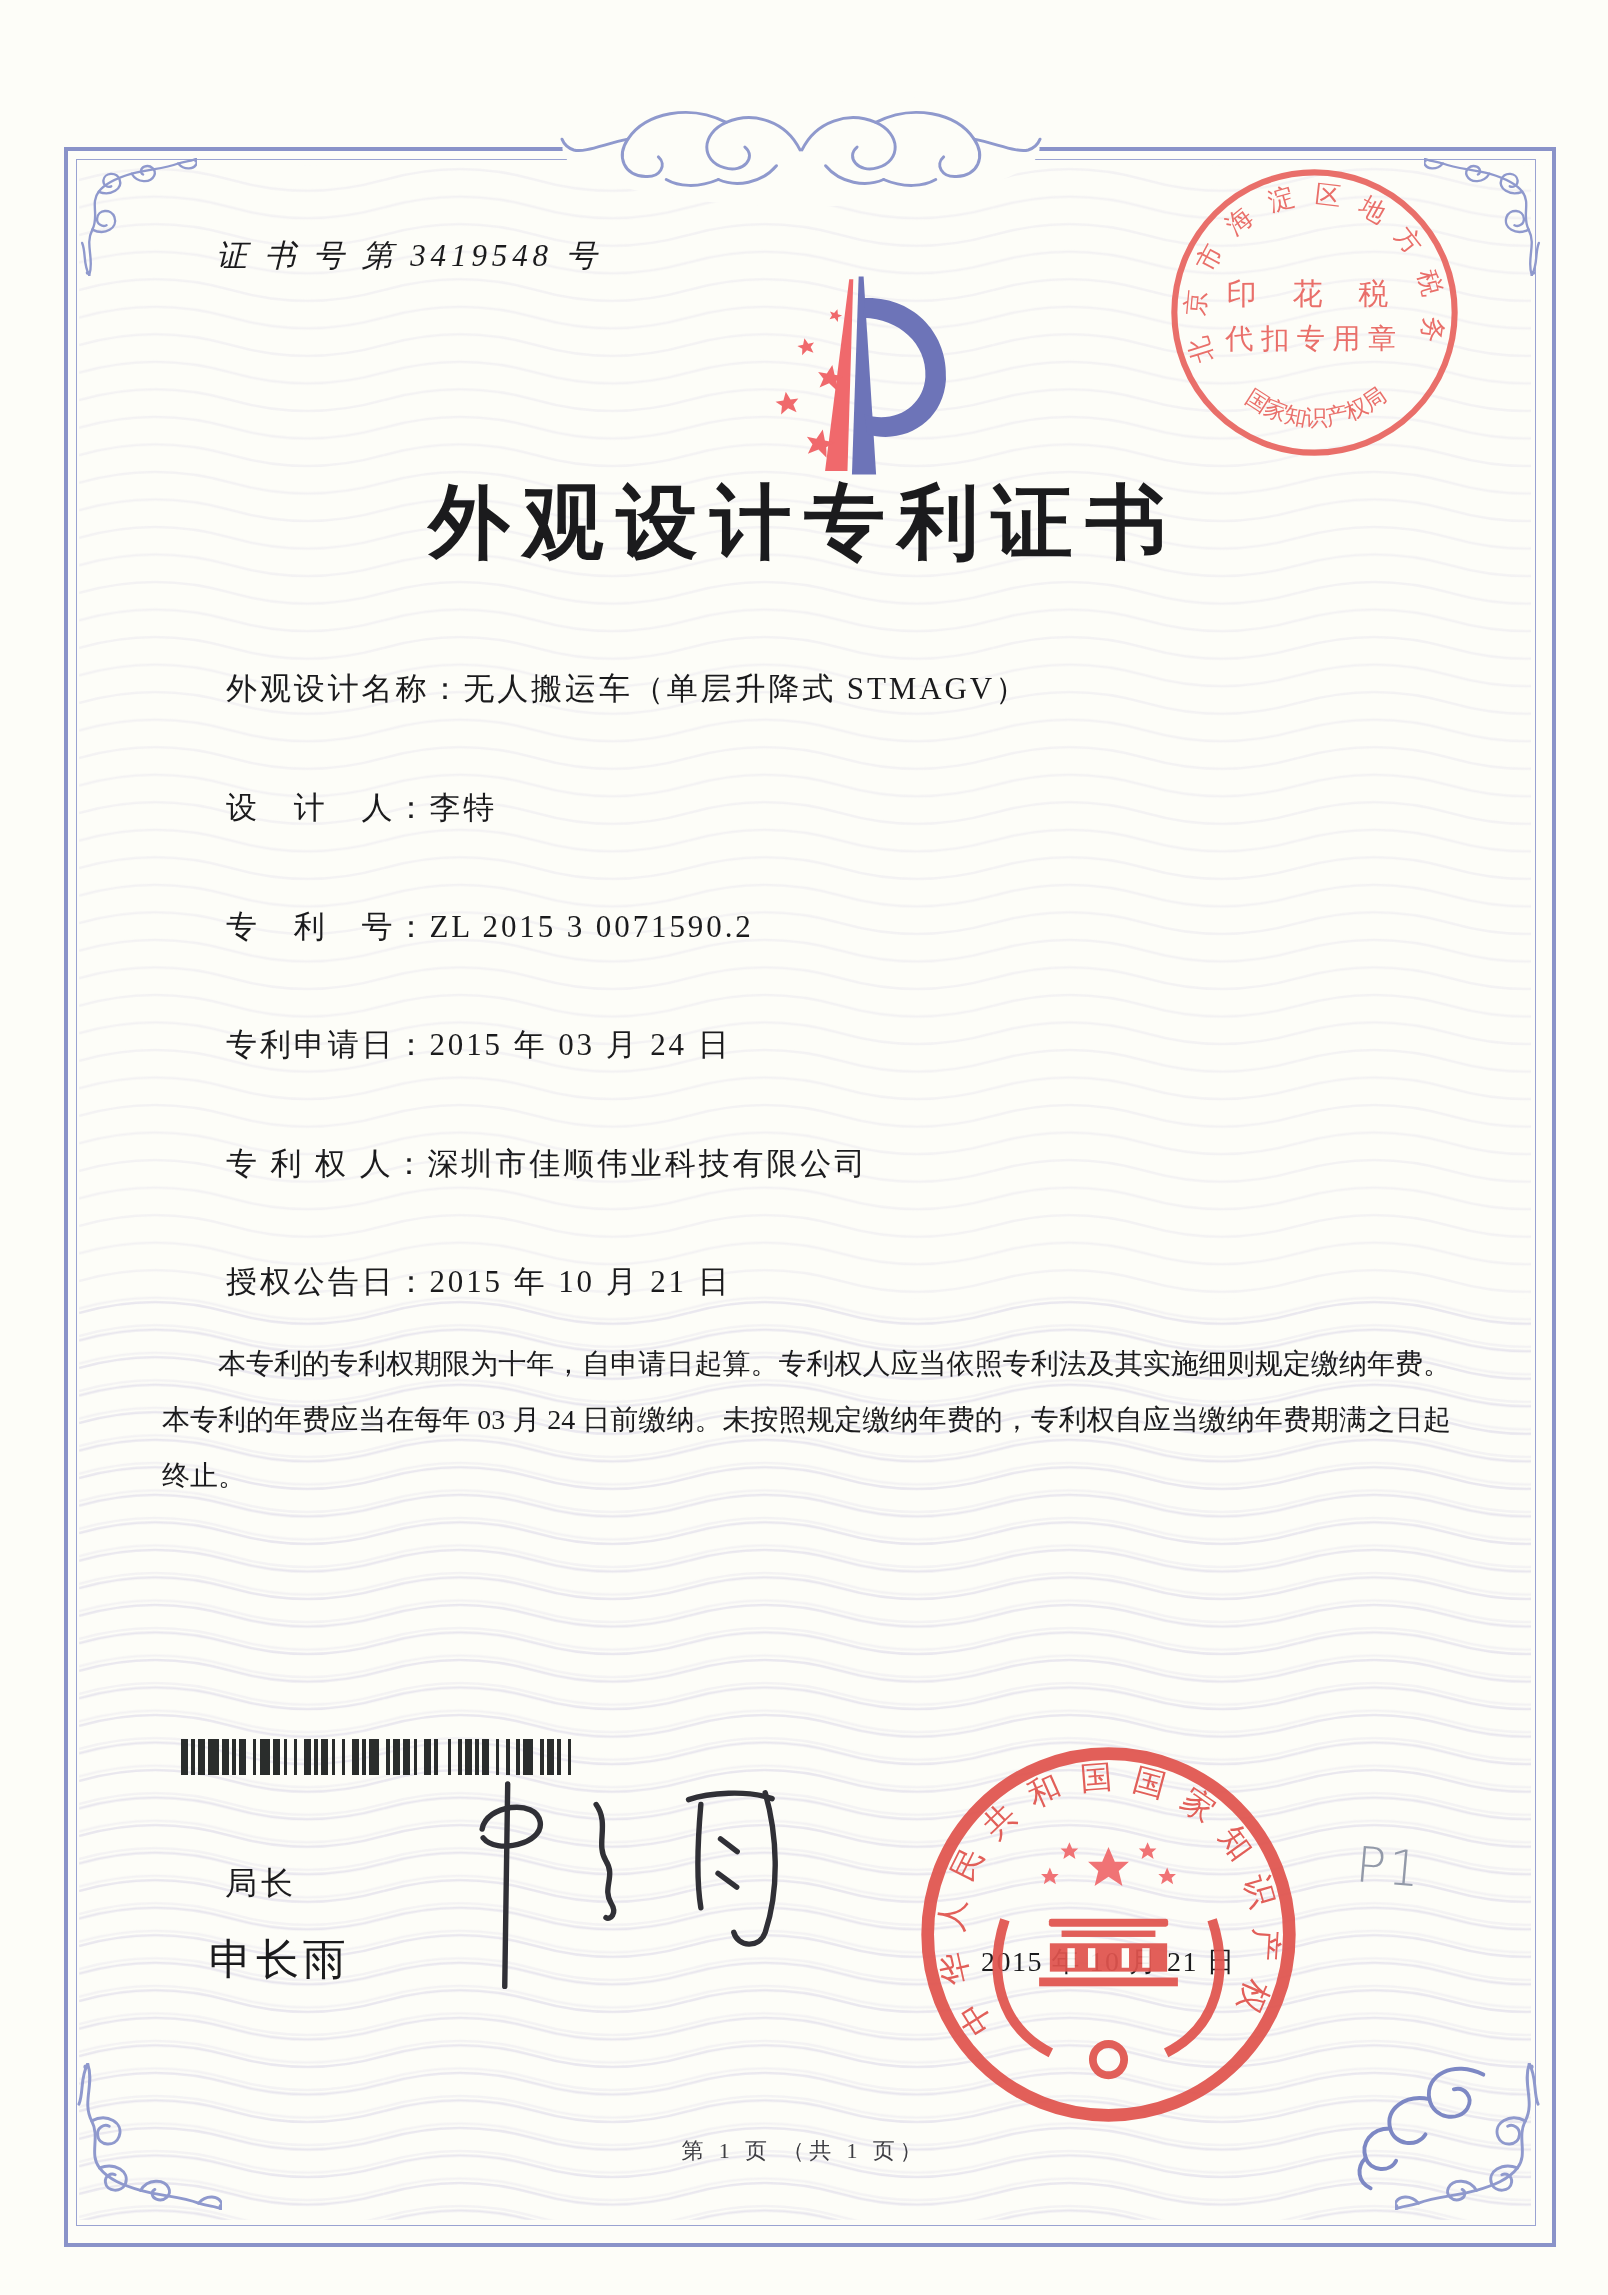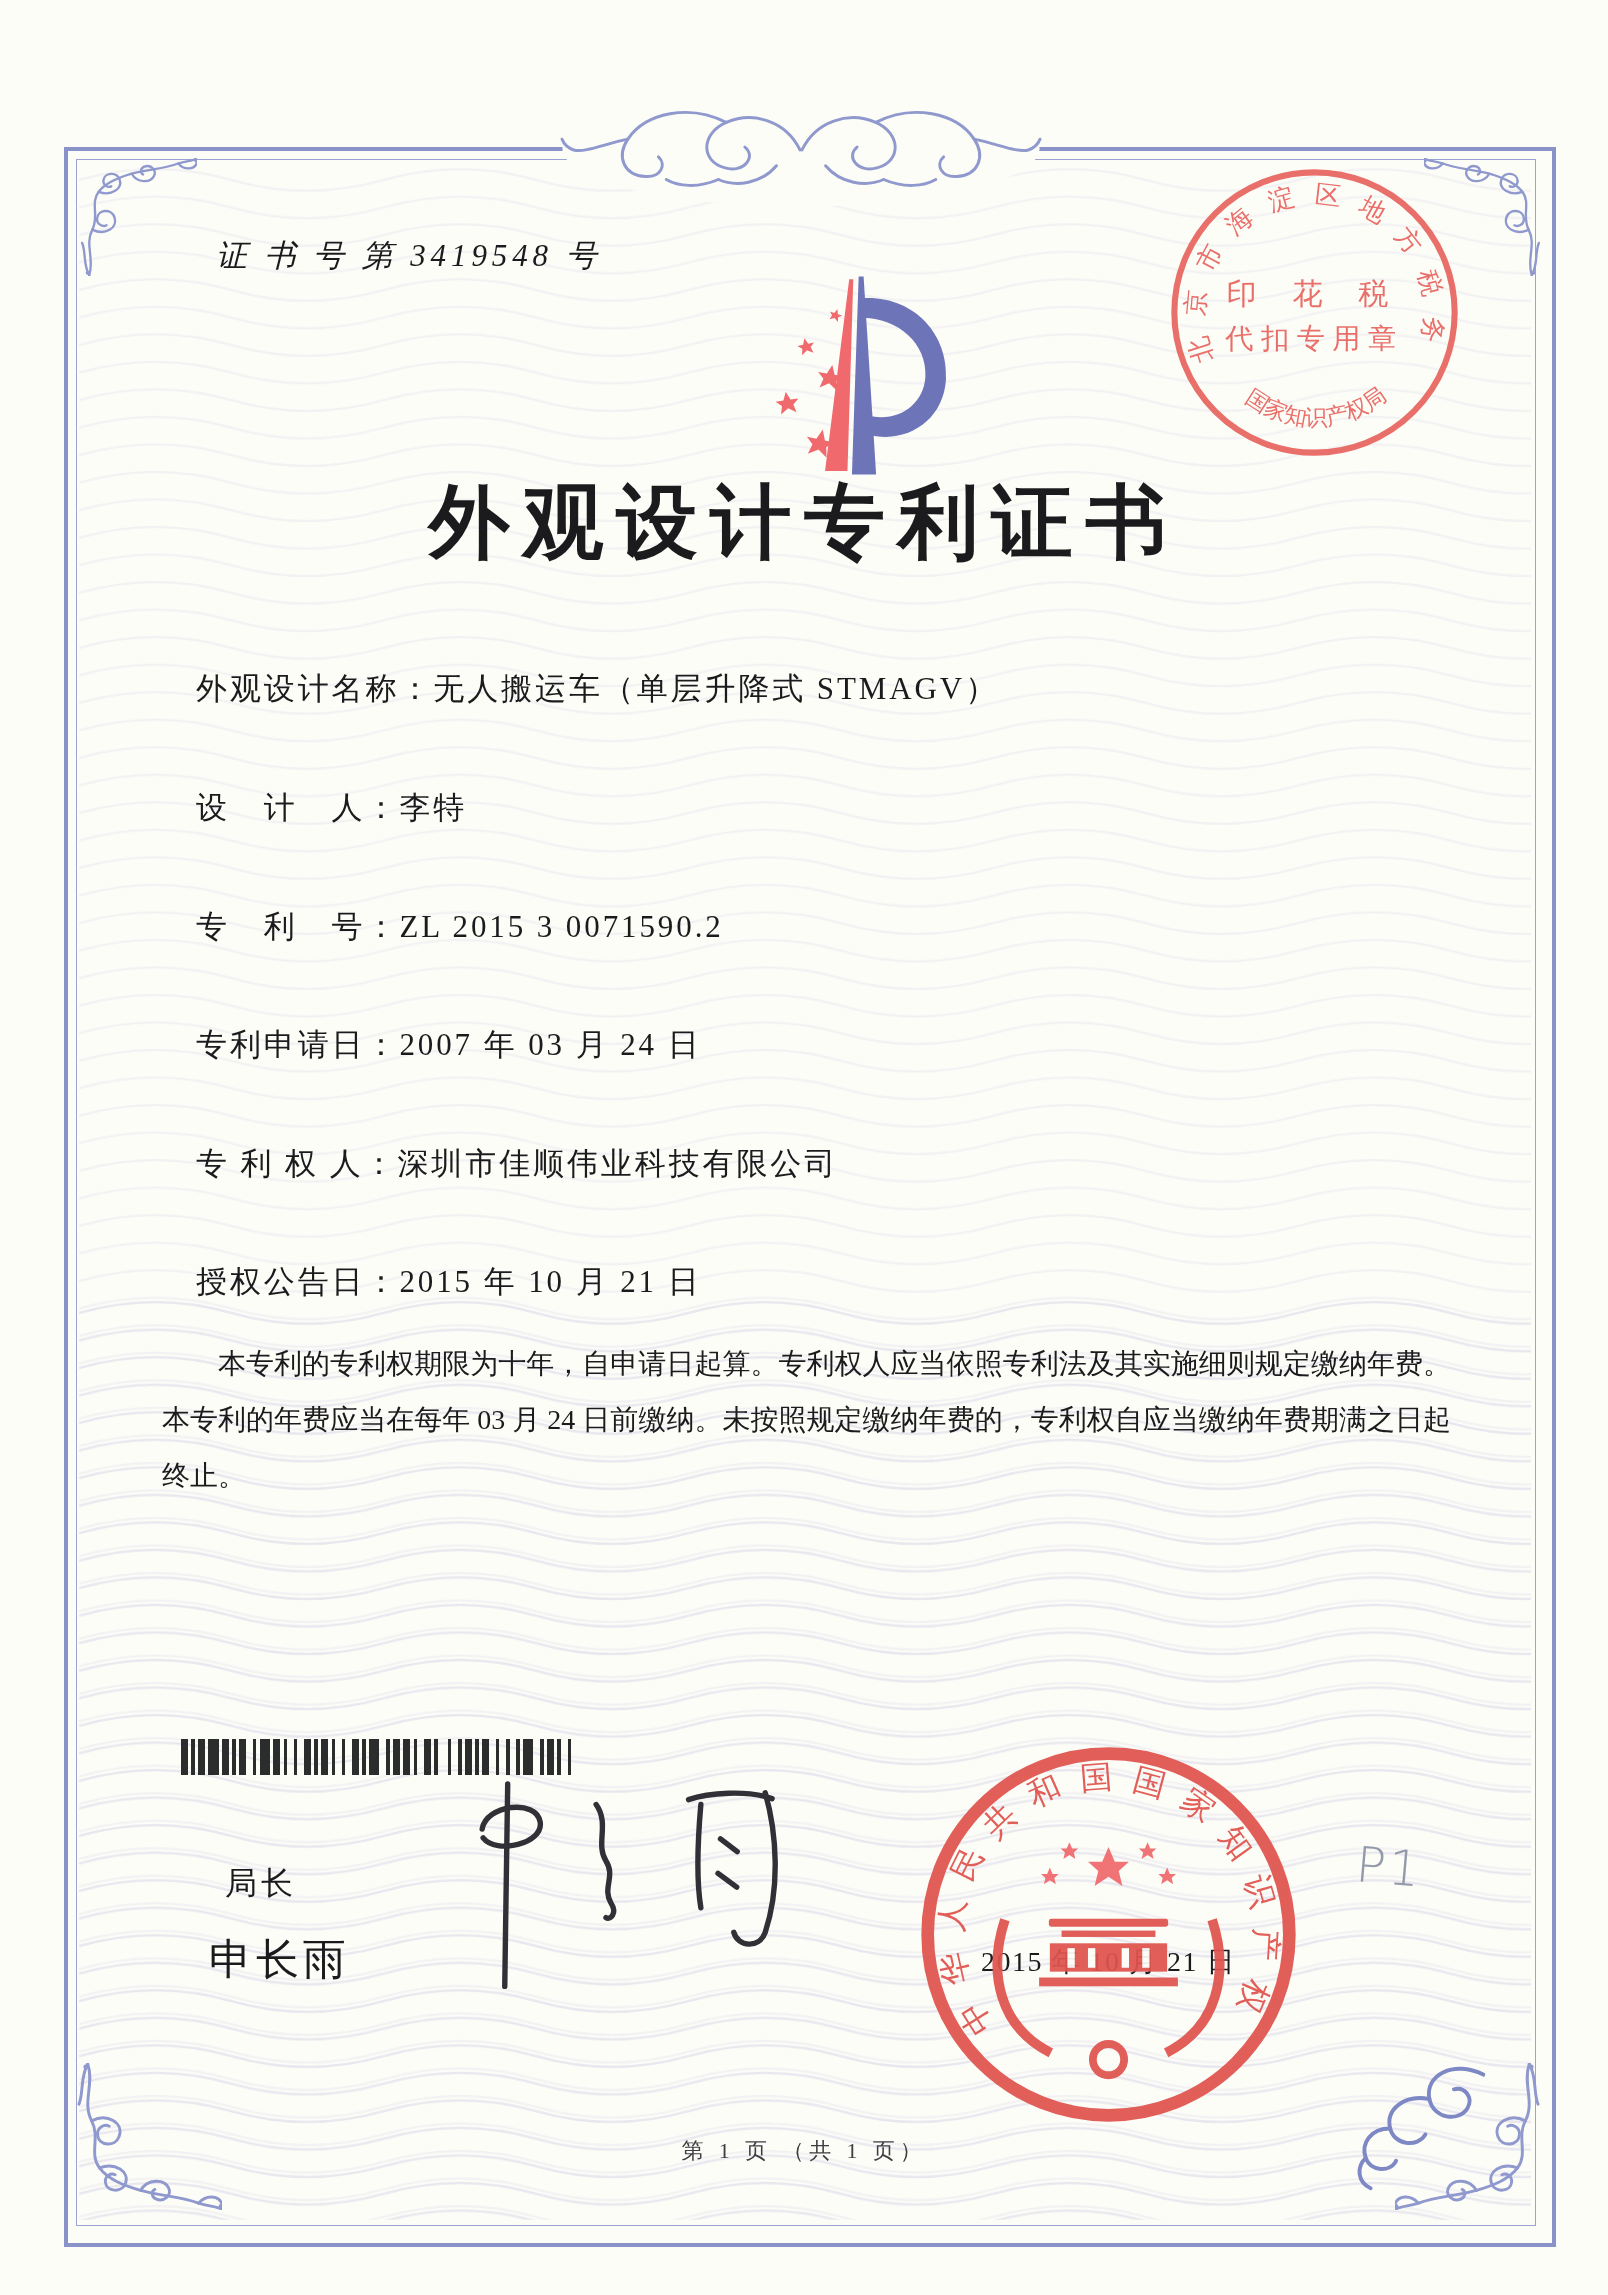--- a/index.html
+++ b/index.html
@@ -14,21 +14,21 @@
   .abs{position:absolute;}
   
   .outer-frame{left:64px;top:147px;width:1484px;height:2092px;border:4.4px solid #8a93c9;}
   .inner-frame{left:76px;top:159px;width:1458px;height:2065px;border:1.5px solid #9aa3d2;}
   
   .waves-all{left:79px;top:165px;width:1452px;height:2055px;opacity:.28;}
   .waves-low{left:79px;top:1298px;width:1452px;height:922px;opacity:.5;}
   
   .cert-no{left:216px;top:235px;font-size:31px;letter-spacing:4.9px;font-style:italic;}
   .title{left:0;top:469px;width:1608px;text-align:center;font-size:81px;font-weight:600;letter-spacing:12.8px;}
-  .field{left:196px;font-size:31px;letter-spacing:2.9px;white-space:nowrap;}
+  .field{left:226px;font-size:31px;letter-spacing:2.9px;white-space:nowrap;}
   .f0{top:668px;} .f1{top:787px;} .f2{top:906px;}
   .f3{top:1024px;} .f4{top:1143px;} .f5{top:1261px;}
   .paras{left:162px;top:1336px;width:1289px;font-size:28px;line-height:56px;text-align:justify;}
   .paras p{margin:0;text-indent:2em;}
   .director{left:209px;top:1862px;font-size:32px;letter-spacing:3.9px;margin-left:16px;}
   .director-name{left:209px;top:1931px;font-size:43px;letter-spacing:3.9px;}
   .seal-date{left:951px;top:1943px;width:315px;text-align:center;font-size:28px;letter-spacing:1.5px;z-index:6;}
   .footer-page{left:0;top:2136px;width:1608px;text-align:center;font-size:22px;letter-spacing:4.9px;color:#3d3d42;}
   .pencil-note{left:1356px;top:1839px;font-size:49px;color:#939aa9;
     font-family:"DejaVu Sans",sans-serif;font-weight:300;transform:rotate(5deg);letter-spacing:2.9px;}
@@ -154,21 +154,21 @@
     <use href="#st" transform="translate(163,235) rotate(10) scale(3.0)"></use>
     <use href="#st" transform="translate(68,292) rotate(-8) scale(2.7)"></use>
     <use href="#st" transform="translate(140,382) rotate(12) scale(3.3)"></use>
   </svg>
 
   <div class="abs content title">外观设计专利证书</div>
 
   <div class="abs content field f0">外观设计名称：无人搬运车（单层升降式 STMAGV）</div>
   <div class="abs content field f1">设　计　人：李特</div>
   <div class="abs content field f2">专　利　号：ZL 2015 3 0071590.2</div>
-  <div class="abs content field f3">专利申请日：2007 年 03 月 24 日</div>
+  <div class="abs content field f3">专利申请日：2015 年 03 月 24 日</div>
   <div class="abs content field f4">专 利 权 人：深圳市佳顺伟业科技有限公司</div>
   <div class="abs content field f5">授权公告日：2015 年 10 月 21 日</div>
 
   <div class="abs content paras">
     <p>本专利的专利权期限为十年，自申请日起算。专利权人应当依照专利法及其实施细则规定缴纳年费。本专利的年费应当在每年 03 月 24 日前缴纳。未按照规定缴纳年费的，专利权自应当缴纳年费期满之日起终止。</p>
   </div>
 
   <div class="abs content barcode"><span style="width: 6.9px; background: rgb(42, 45, 44);"></span><span style="width: 3.4px; background: transparent;"></span><span style="width: 3.4px; background: rgb(42, 45, 44);"></span><span style="width: 3.4px; background: transparent;"></span><span style="width: 6.9px; background: rgb(42, 45, 44);"></span><span style="width: 3.4px; background: transparent;"></span><span style="width: 10.3px; background: rgb(42, 45, 44);"></span><span style="width: 3.4px; background: transparent;"></span><span style="width: 6.9px; background: rgb(42, 45, 44);"></span><span style="width: 3.4px; background: transparent;"></span><span style="width: 3.4px; background: rgb(42, 45, 44);"></span><span style="width: 3.4px; background: transparent;"></span><span style="width: 6.9px; background: rgb(42, 45, 44);"></span><span style="width: 6.9px; background: transparent;"></span><span style="width: 3.4px; background: rgb(42, 45, 44);"></span><span style="width: 3.4px; background: transparent;"></span><span style="width: 10.3px; background: rgb(42, 45, 44);"></span><span style="width: 3.4px; background: transparent;"></span><span style="width: 6.9px; background: rgb(42, 45, 44);"></span><span style="width: 3.4px; background: transparent;"></span><span style="width: 3.4px; background: rgb(42, 45, 44);"></span><span style="width: 6.9px; background: transparent;"></span><span style="width: 3.4px; background: rgb(42, 45, 44);"></span><span style="width: 6.9px; background: transparent;"></span><span style="width: 6.9px; background: rgb(42, 45, 44);"></span><span style="width: 3.4px; background: transparent;"></span><span style="width: 3.4px; background: rgb(42, 45, 44);"></span><span style="width: 3.4px; background: transparent;"></span><span style="width: 6.9px; background: rgb(42, 45, 44);"></span><span style="width: 3.4px; background: transparent;"></span><span style="width: 3.4px; background: rgb(42, 45, 44);"></span><span style="width: 6.9px; background: transparent;"></span><span style="width: 3.4px; background: rgb(42, 45, 44);"></span><span style="width: 6.9px; background: transparent;"></span><span style="width: 6.9px; background: rgb(42, 45, 44);"></span><span style="width: 3.4px; background: transparent;"></span><span style="width: 3.4px; background: rgb(42, 45, 44);"></span><span style="width: 3.4px; background: transparent;"></span><span style="width: 10.3px; background: rgb(42, 45, 44);"></span><span style="width: 6.9px; background: transparent;"></span><span style="width: 3.4px; background: rgb(42, 45, 44);"></span><span style="width: 3.4px; background: transparent;"></span><span style="width: 6.9px; background: rgb(42, 45, 44);"></span><span style="width: 3.4px; background: transparent;"></span><span style="width: 6.9px; background: rgb(42, 45, 44);"></span><span style="width: 3.4px; background: transparent;"></span><span style="width: 3.4px; background: rgb(42, 45, 44);"></span><span style="width: 6.9px; background: transparent;"></span><span style="width: 6.9px; background: rgb(42, 45, 44);"></span><span style="width: 3.4px; background: transparent;"></span><span style="width: 3.4px; background: rgb(42, 45, 44);"></span><span style="width: 10.3px; background: transparent;"></span><span style="width: 3.4px; background: rgb(42, 45, 44);"></span><span style="width: 6.9px; background: transparent;"></span><span style="width: 3.4px; background: rgb(42, 45, 44);"></span><span style="width: 3.4px; background: transparent;"></span><span style="width: 6.9px; background: rgb(42, 45, 44);"></span><span style="width: 3.4px; background: transparent;"></span><span style="width: 3.4px; background: rgb(42, 45, 44);"></span><span style="width: 3.4px; background: transparent;"></span><span style="width: 6.9px; background: rgb(42, 45, 44);"></span><span style="width: 6.9px; background: transparent;"></span><span style="width: 3.4px; background: rgb(42, 45, 44);"></span><span style="width: 6.9px; background: transparent;"></span><span style="width: 3.4px; background: rgb(42, 45, 44);"></span><span style="width: 6.9px; background: transparent;"></span><span style="width: 3.4px; background: rgb(42, 45, 44);"></span><span style="width: 3.4px; background: transparent;"></span><span style="width: 10.3px; background: rgb(42, 45, 44);"></span><span style="width: 6.9px; background: transparent;"></span><span style="width: 3.4px; background: rgb(42, 45, 44);"></span><span style="width: 3.4px; background: transparent;"></span><span style="width: 6.9px; background: rgb(42, 45, 44);"></span><span style="width: 3.4px; background: transparent;"></span><span style="width: 3.4px; background: rgb(42, 45, 44);"></span><span style="width: 6.9px; background: transparent;"></span><span style="width: 3.4px; background: rgb(42, 45, 44);"></span><span style="width: 6.9px; background: transparent;"></span></div>
 
   <div class="abs content director">局长</div>

